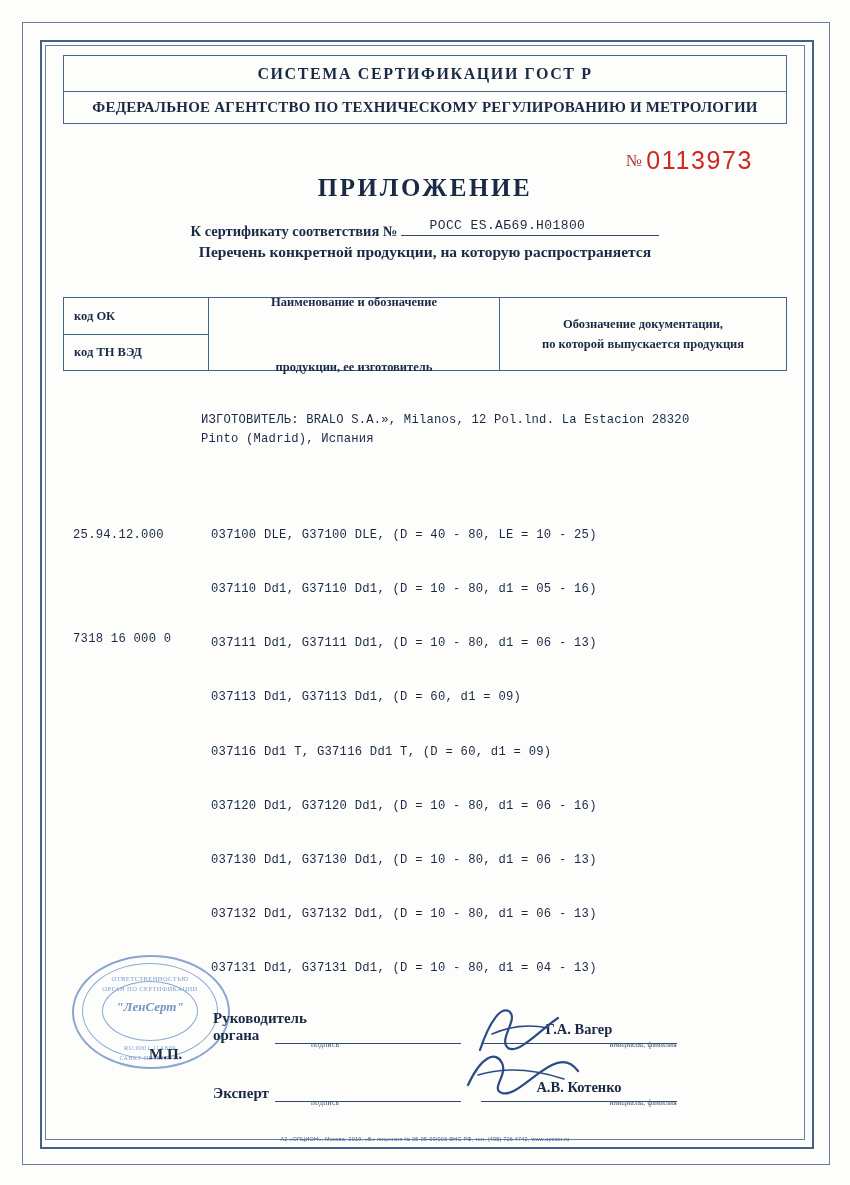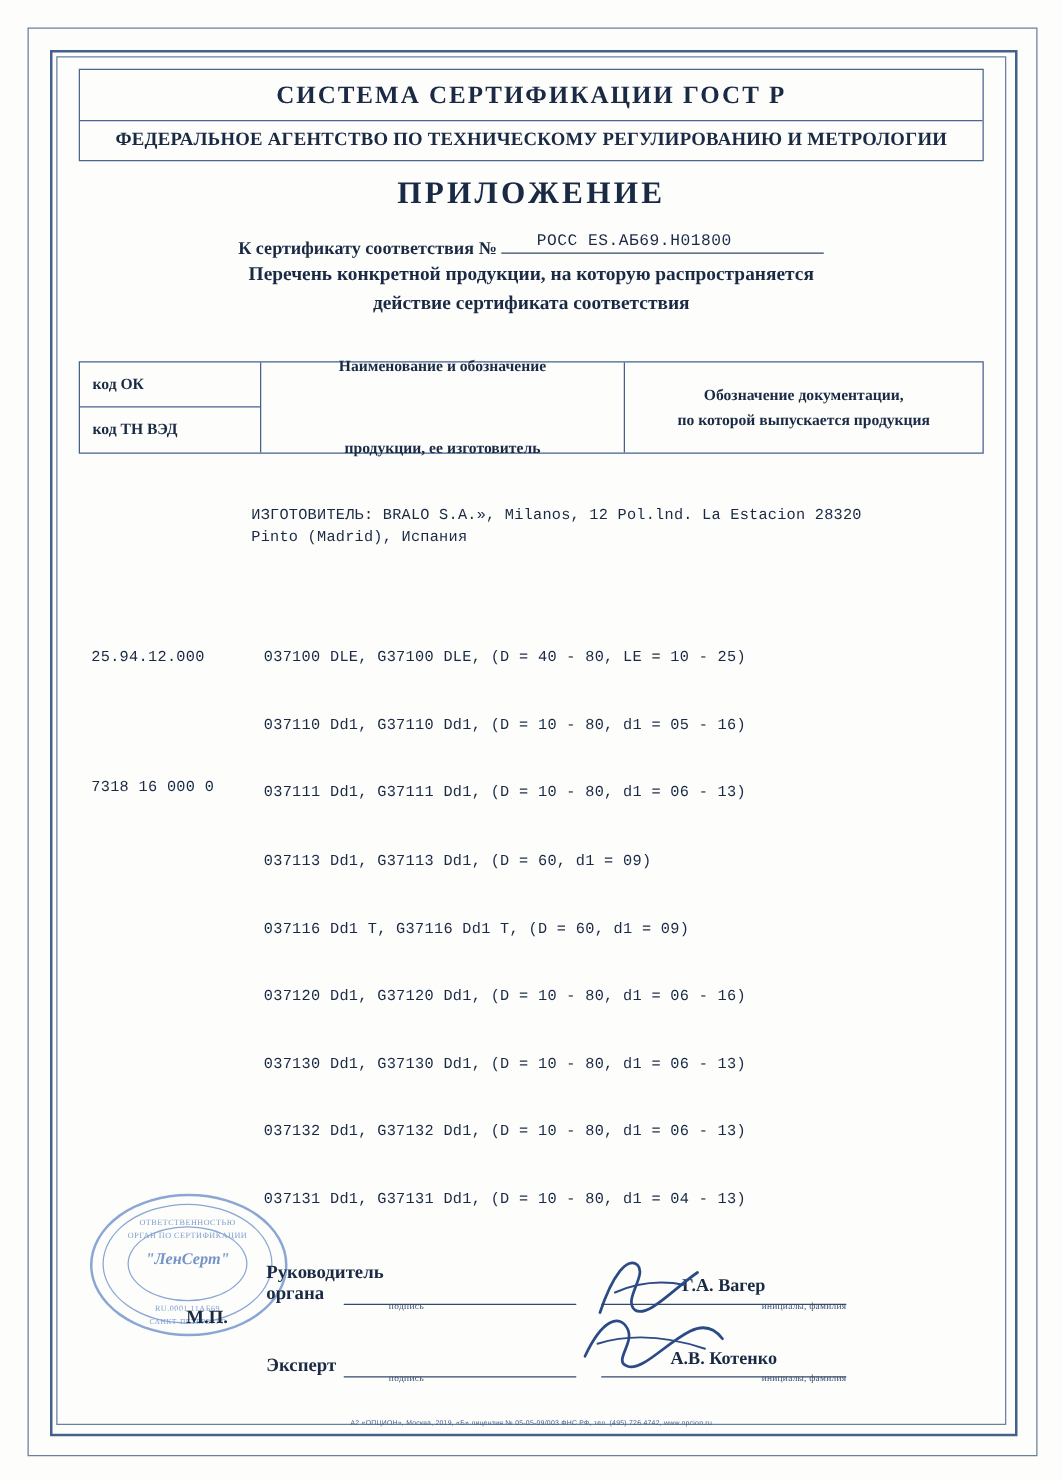--- a/index.html
+++ b/index.html
@@ -49,21 +49,21 @@
   }
 
   
   .hdr {
     border: 1px solid #4a6690;
     border-width: 1px;
     text-align: center;
   }
   .hdr-line1 {
     font-weight: bold;
-    font-size: 20px;
+    font-size: 16px;
     letter-spacing: 1.6px;
     padding: 9px 0 8px 0;
     border-bottom: 1px solid #4a6690;
   }
   .hdr-line2 {
     font-weight: bold;
     font-size: 15px;
     letter-spacing: 0.2px;
     padding: 7px 2px 7px 2px;
   }
@@ -86,21 +86,21 @@
     letter-spacing: 1.6px;
     font-family: "Liberation Sans", sans-serif;
     vertical-align: middle;
   }
 
   .title {
     text-align: center;
     font-size: 25px;
     font-weight: bold;
     letter-spacing: 2.6px;
-    margin-top: 12px;
+    margin-top: 2px;
   }
 
   .certline {
     margin-top: 18px;
     text-align: center;
     font-size: 14.5px;
     font-weight: bold;
     position: relative;
   }
   .certline .wrap {
@@ -377,32 +377,35 @@
   <div class="frame-inner"></div>
   <div class="frame-inner2"></div>
 
   <div class="content">
 
     <div class="hdr">
       <div class="hdr-line1">СИСТЕМА СЕРТИФИКАЦИИ ГОСТ Р</div>
       <div class="hdr-line2">ФЕДЕРАЛЬНОЕ АГЕНТСТВО ПО ТЕХНИЧЕСКОМУ РЕГУЛИРОВАНИЮ И МЕТРОЛОГИИ</div>
     </div>
 
+    <div class="numline">
+      <span class="lbl">№</span>
+      <span class="num">0113973</span>
+    </div>
 
     <div class="title">ПРИЛОЖЕНИЕ</div>
 
     <div class="certline">
       <span class="wrap">
         <span class="txt">К сертификату соответствия №</span><span class="rule"><span class="certno">РОСС ES.АБ69.Н01800</span></span>
       </span>
     </div>
 
     <div class="subtitle">
       <div>Перечень конкретной продукции,  на которую распространяется</div>
-      <div>действие сертификата соответствия</div>
     </div>
 
     <div class="tbl">
       <div class="c1">
         <div class="r">код ОК</div>
         <div class="r">код ТН ВЭД</div>
       </div>
       <div class="c2">
         <div>Наименование и обозначение</div>
         <div>продукции, ее изготовитель</div>

